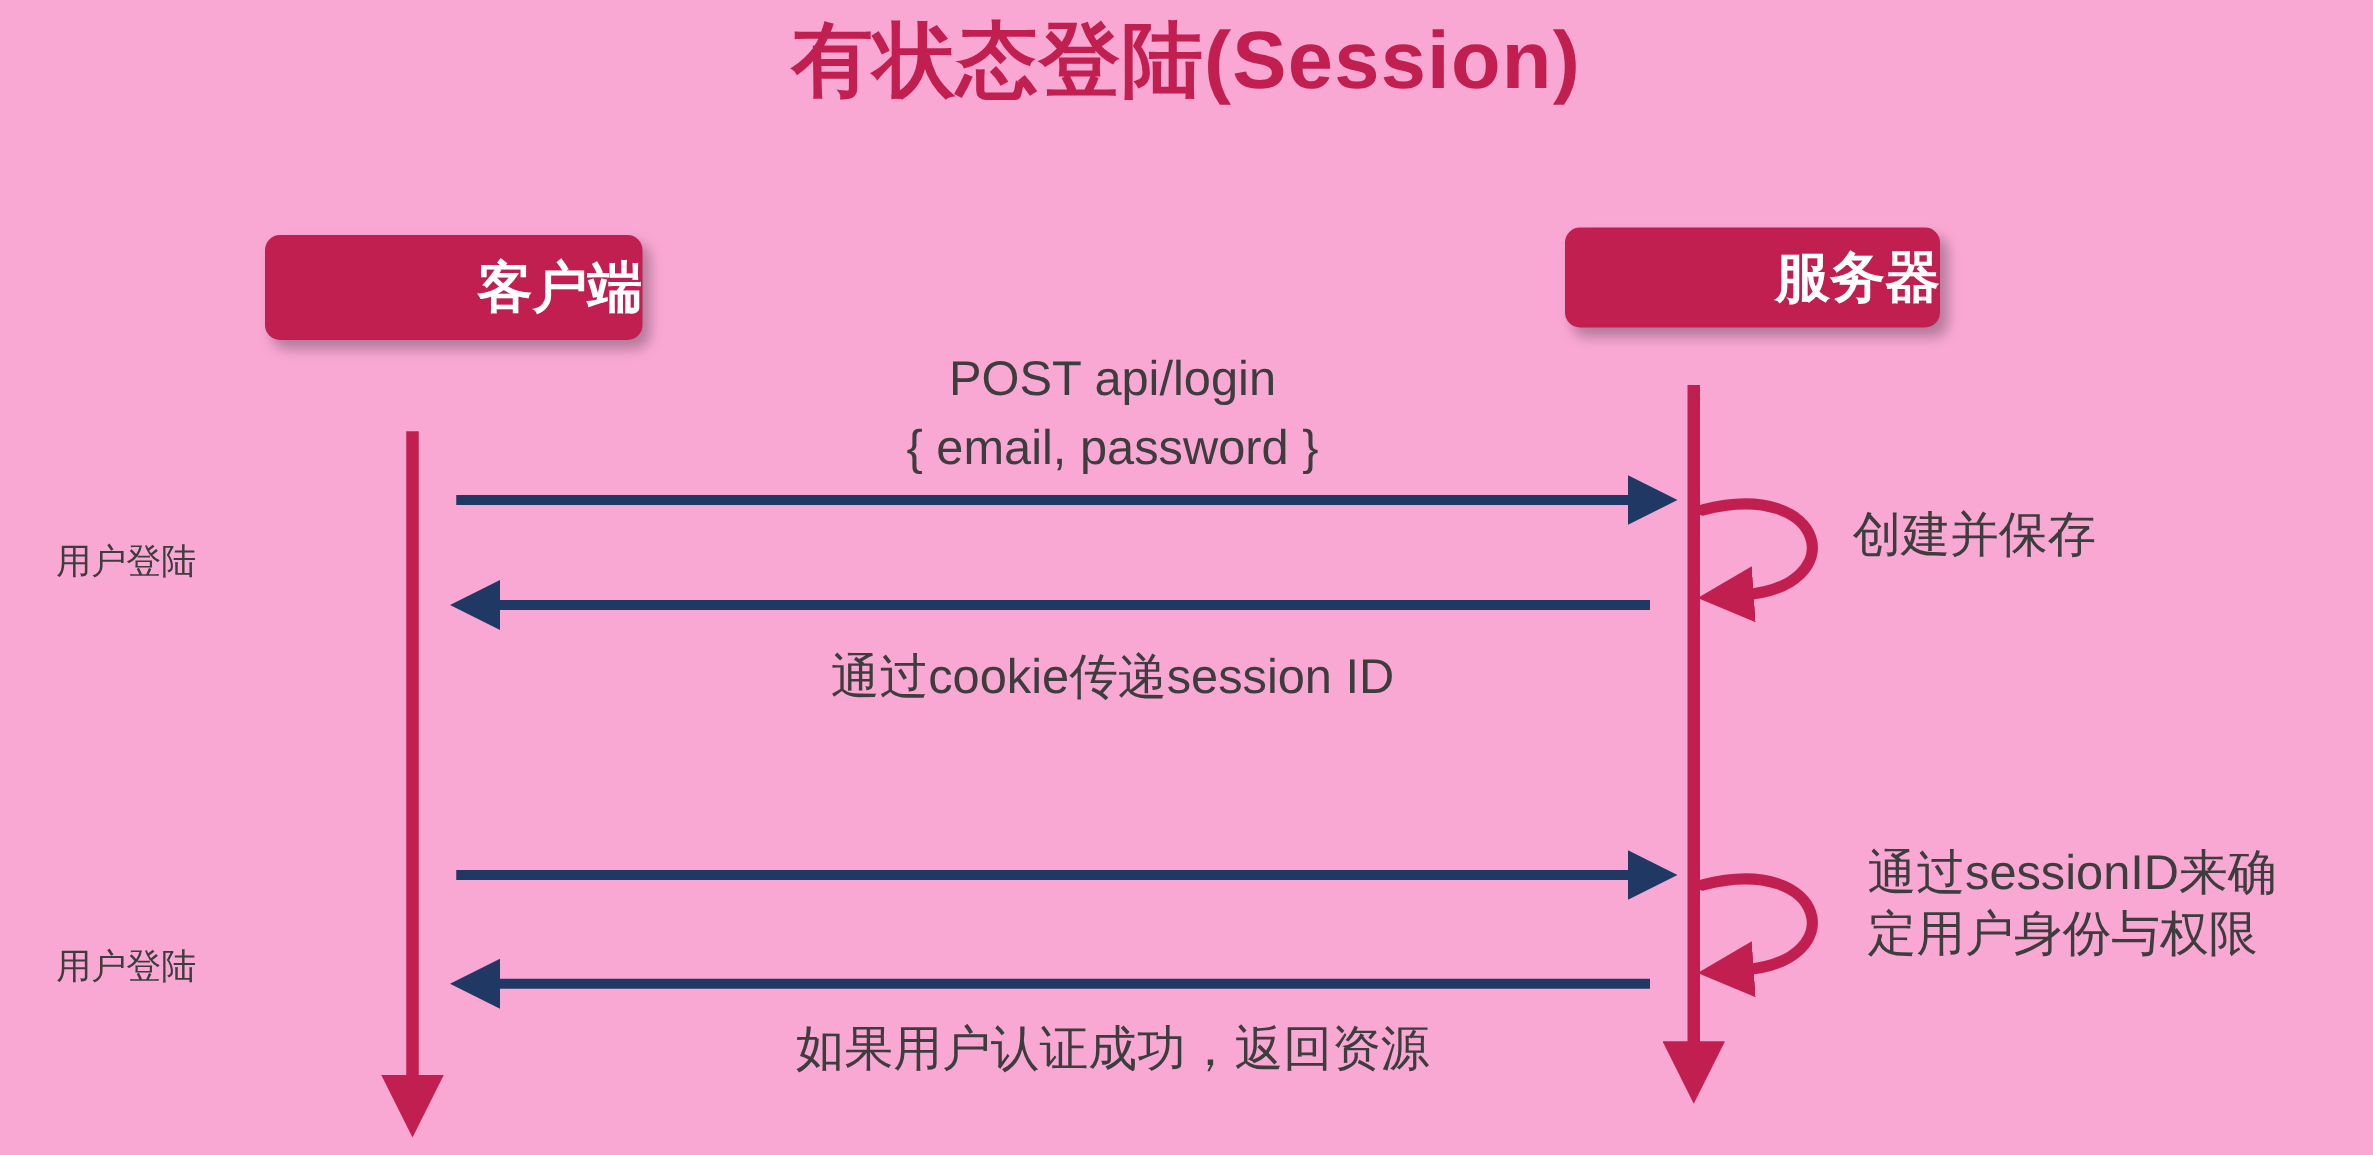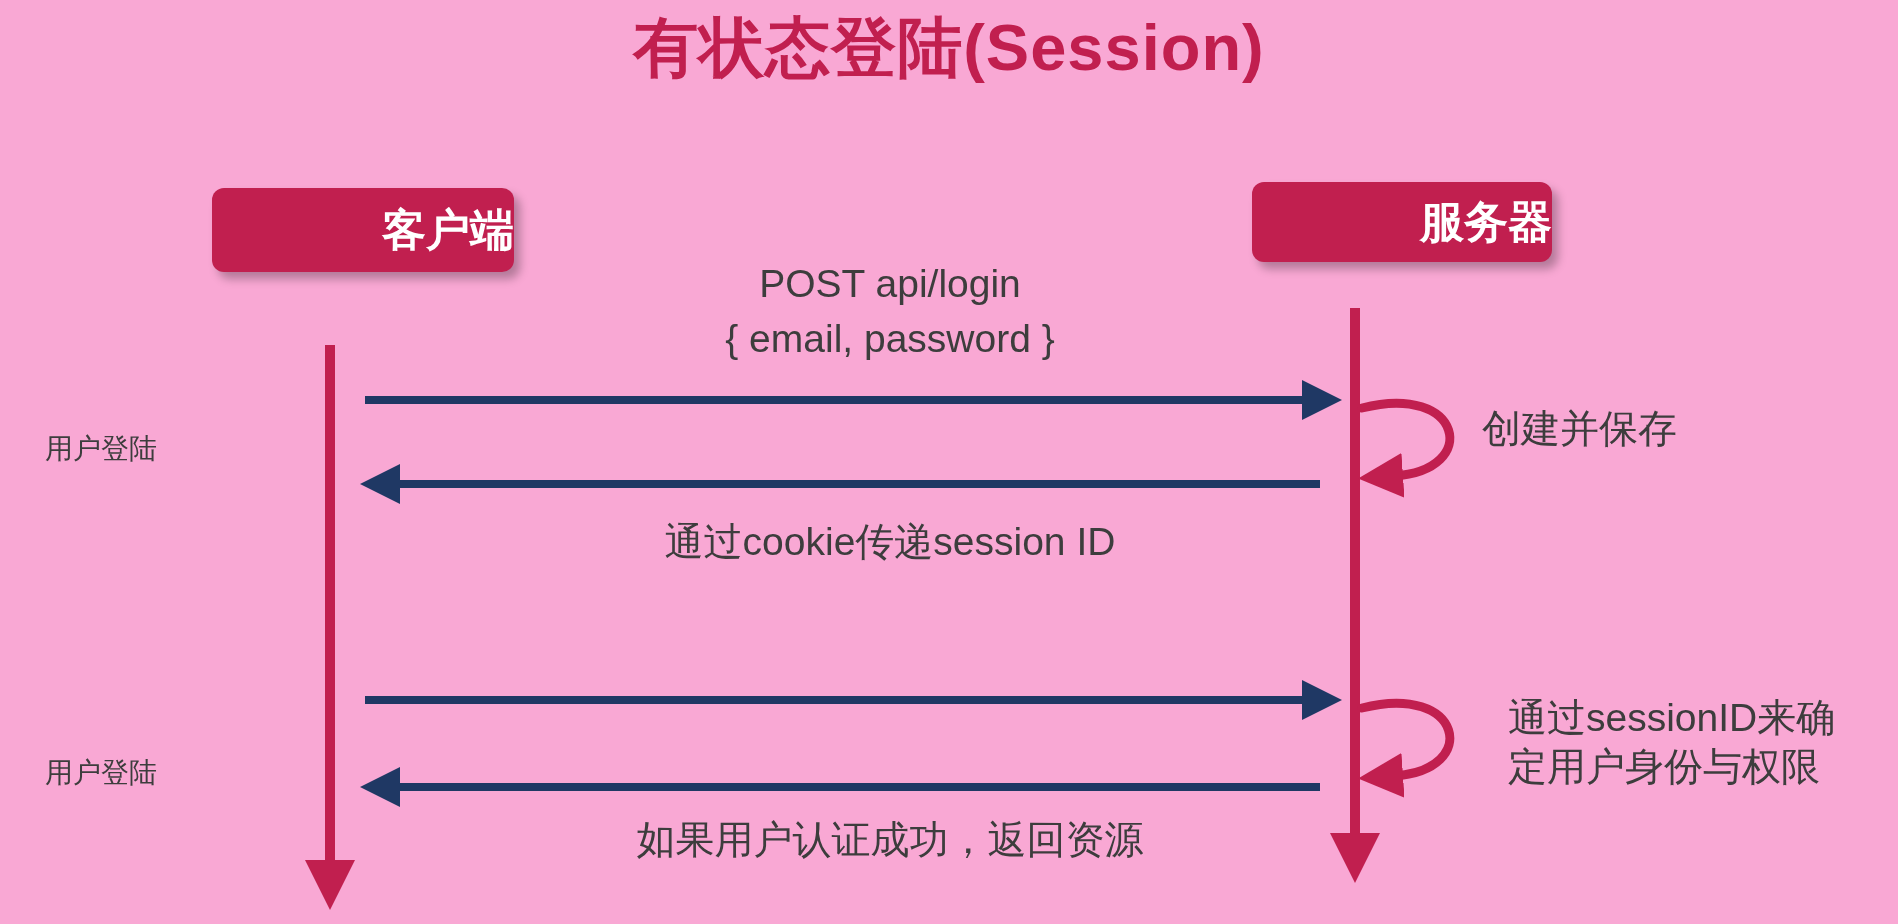--- a/index.html
+++ b/index.html
@@ -43,21 +43,21 @@
 
   .msg {
     position: absolute;
     left: 340px;
     width: 1100px;
     text-align: center;
     font-size: 39px;
     color: #3D3D3D;
     line-height: 1.42;
   }
-  .msg-1 { top: 256px; }
+  .msg-1 { top: 276px; }
   .msg-2 { top: 514px; }
   .msg-3 { top: 626px; }
   .msg-4 { top: 812px; }
 
   .phase {
     position: absolute;
     left: 45px;
     font-size: 28px;
     color: #3D3D3D;
     margin-top: 32px;
@@ -66,21 +66,21 @@
   .phase-access { top: 722px; }
 
   .note {
     position: absolute;
     font-size: 39px;
     color: #3D3D3D;
     line-height: 1.26;
     white-space: nowrap;
   }
   .note-1 { left: 1482px; top: 404px; }
-  .note-2 { left: 1494px; top: 693px; margin-left: 14px; }
+  .note-2 { left: 1494px; top: 674px; }
 
   svg.canvas {
     position: absolute;
     top: 0;
     left: 0;
   }
 </style>
 </head>
 <body>
 

